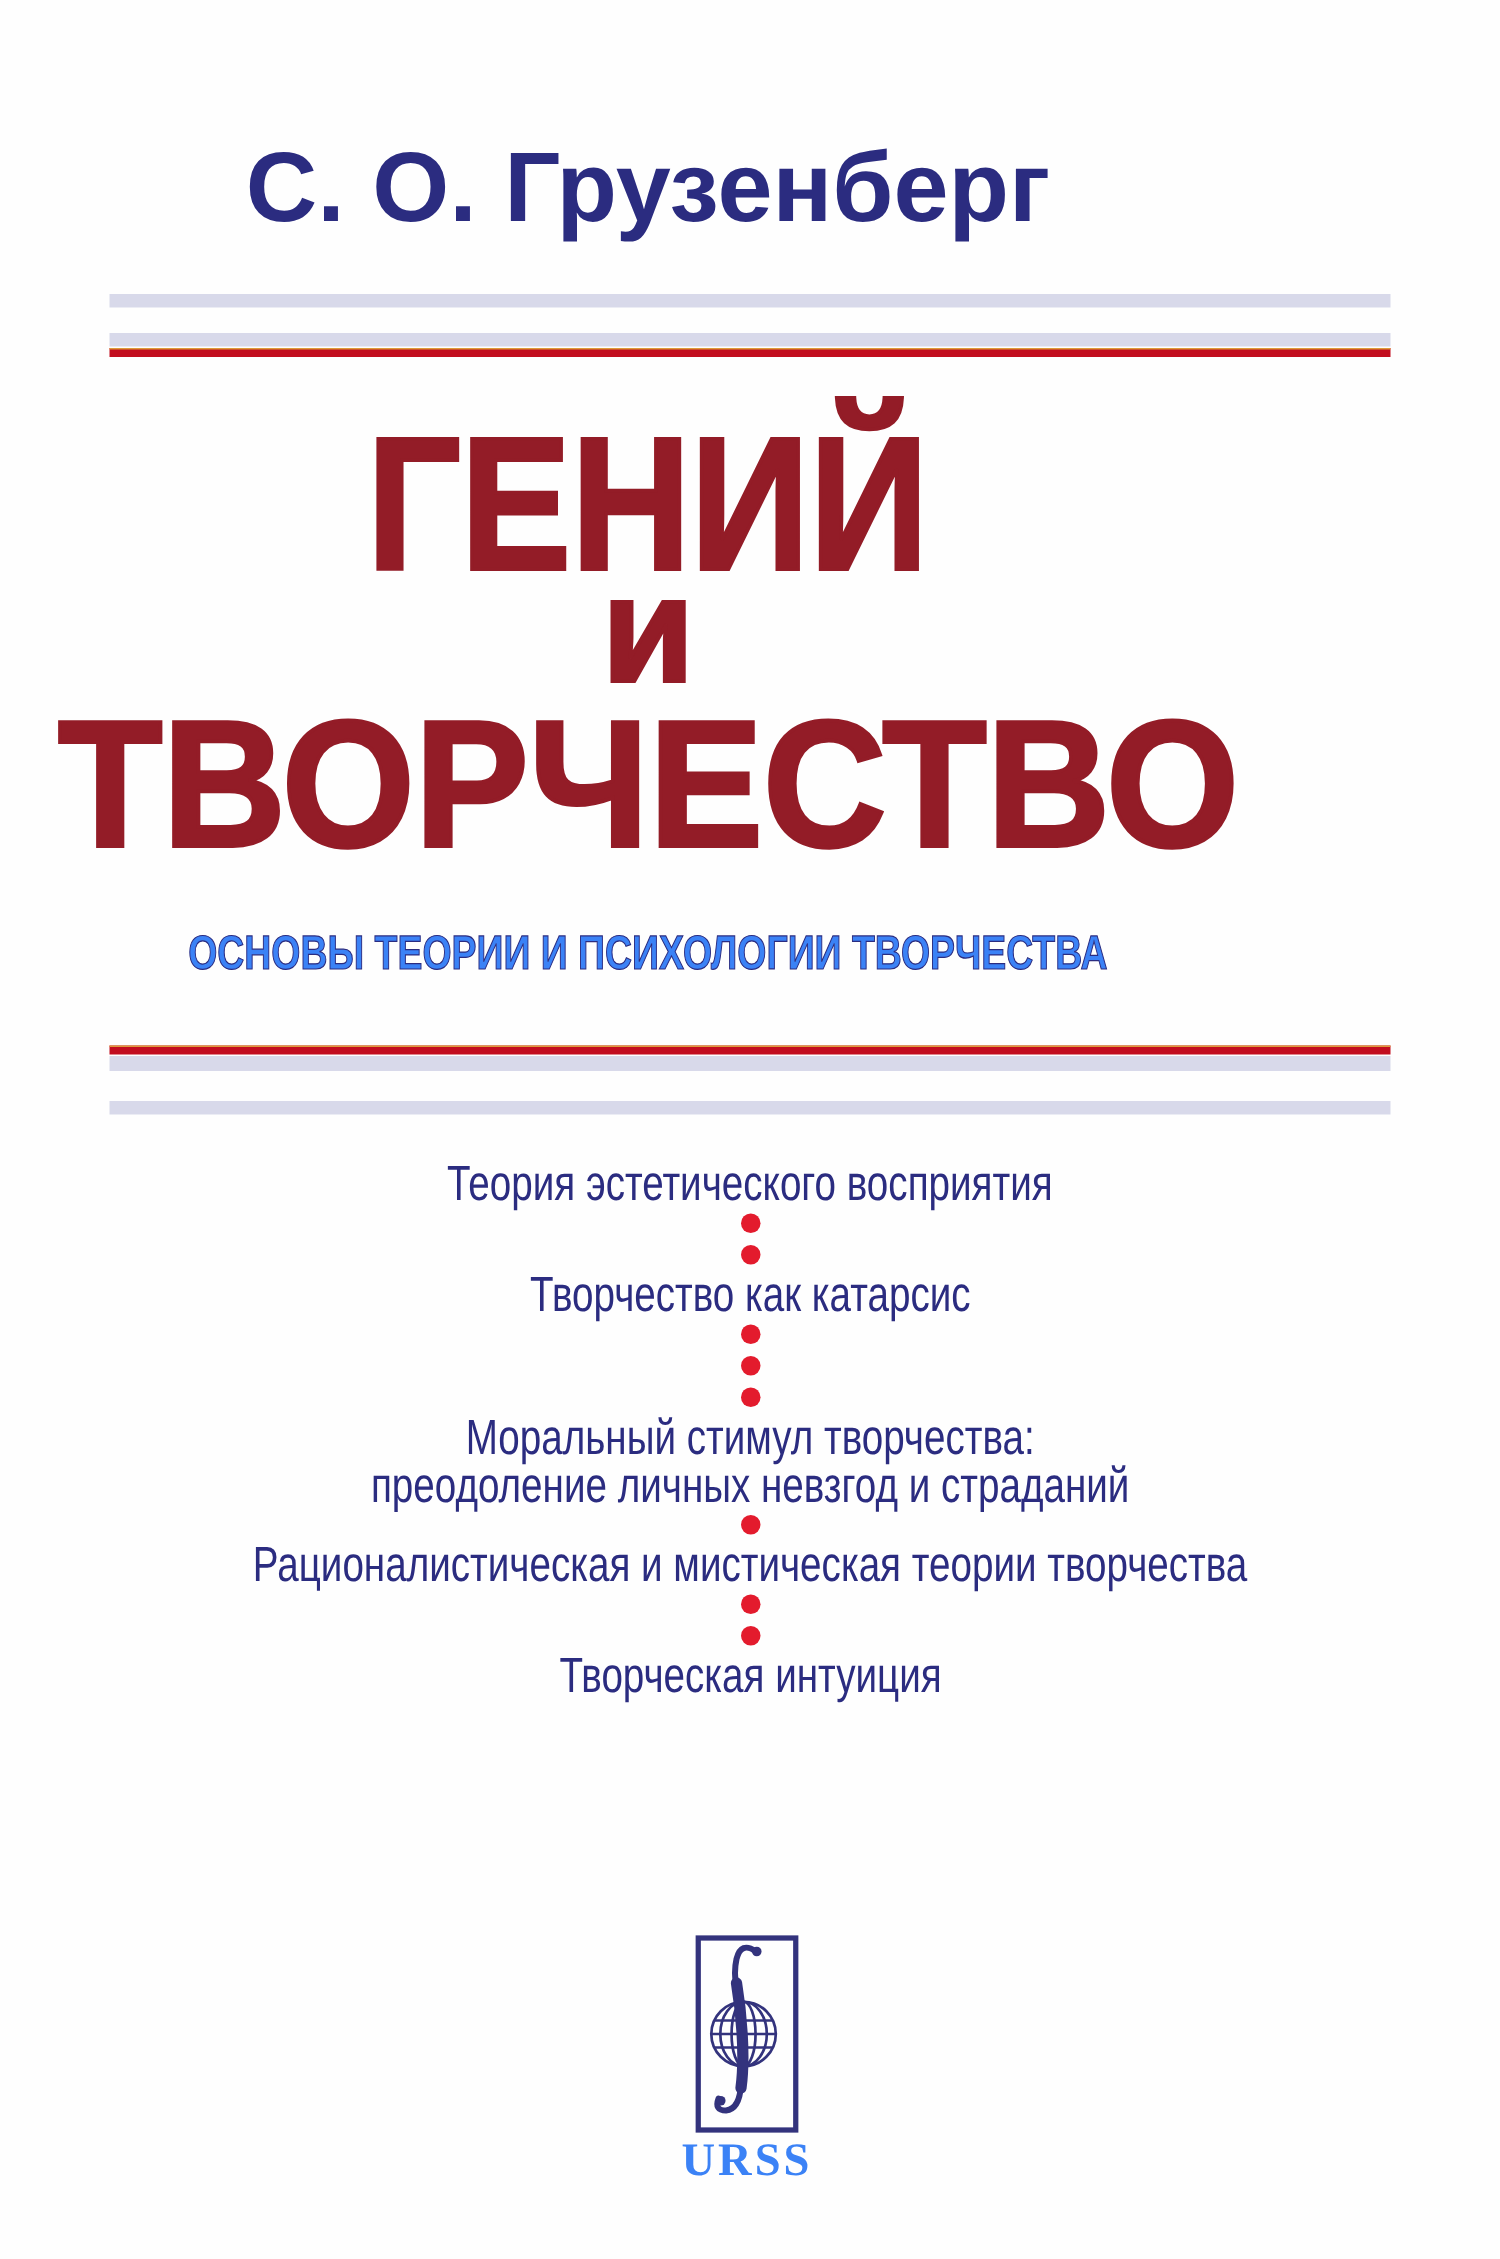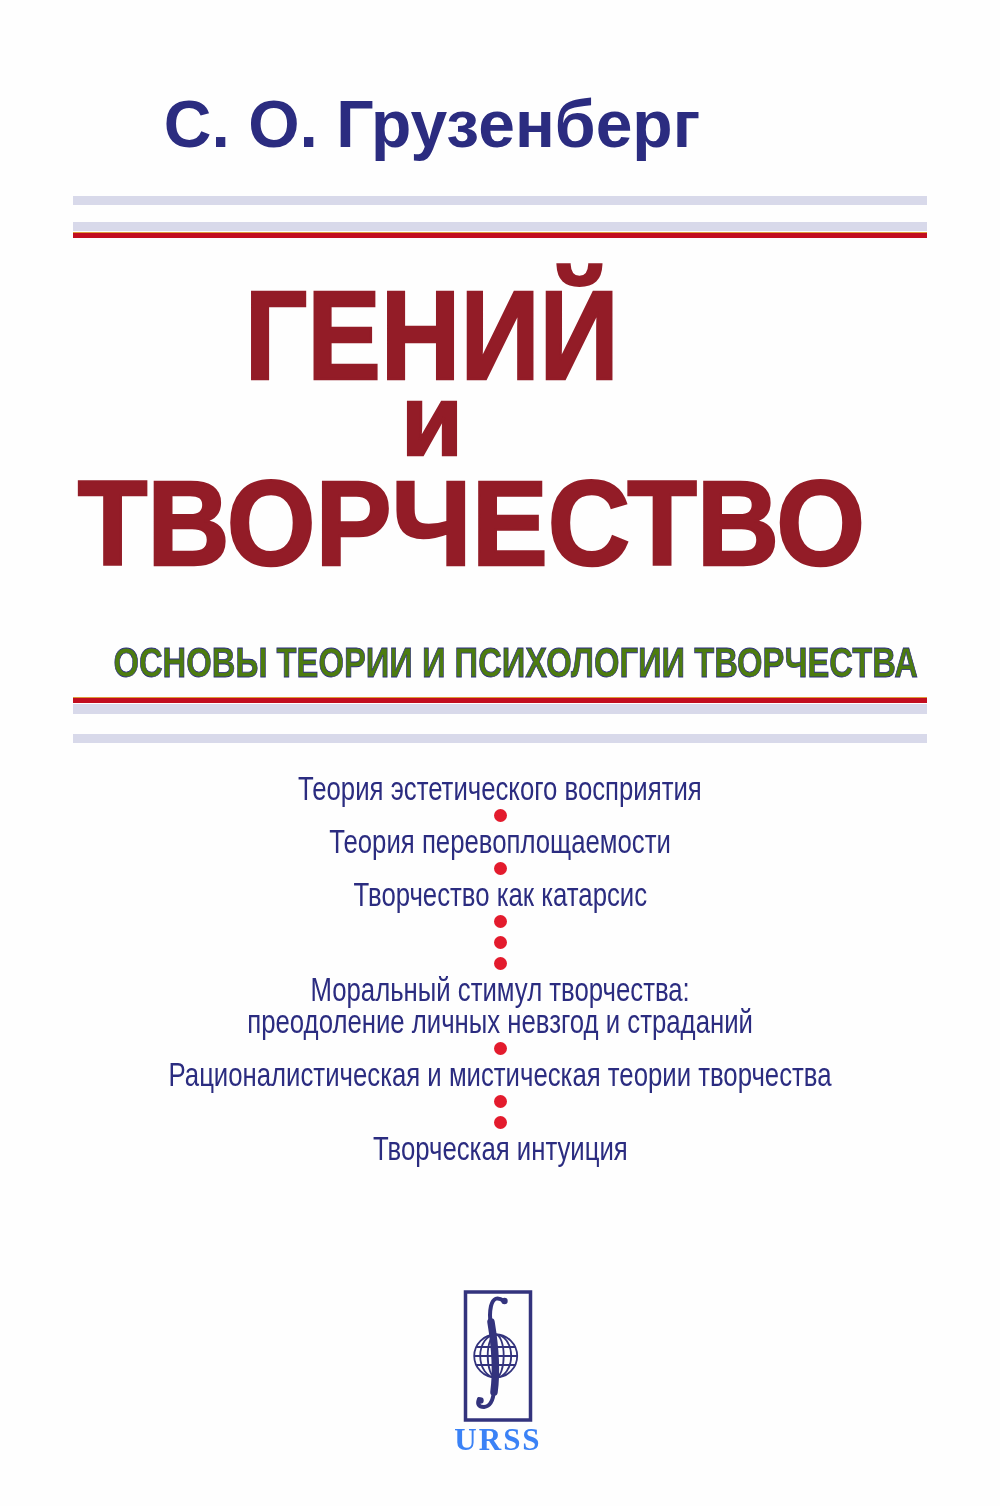--- a/index.html
+++ b/index.html
@@ -36,27 +36,27 @@
   #rule-top{top:232px;}
   #rule-bottom{top:697px;}
   #band-bottom-1{top:704px;height:10px;}
   #band-bottom-2{top:734px;}
 
   
   .title-red{color:#931c27;font-weight:bold;-webkit-text-stroke:2.5px #931c27;}
   #title-1{top:273px;font-size:126px;line-height:126px;}
   #title-1 .condense{transform:scaleX(0.875);}
   #title-2{top:370px;font-size:100px;line-height:100px;}
-  #title-3{top:463px;font-size:120px;line-height:120px;margin-left:39px;}
+  #title-3{top:463px;font-size:120px;line-height:120px;}
   #title-3 .condense{transform:scaleX(0.95);}
 
   
   #subtitle{
-    top:640px;font-size:42px;line-height:46px;
-    font-weight:bold;color:#4d7c0f;
+    top:612px;font-size:32px;line-height:46px;
+    font-weight:bold;color:#3b82f6;
     -webkit-text-stroke:0.8px #2b2c80;
   }
   #subtitle .condense{transform:scaleX(0.78);}
 
   
   #topics{
     position:absolute;top:773px;left:0;width:1000px;
     display:flex;flex-direction:column;align-items:center;
   }
   .topic{
@@ -115,21 +115,20 @@
 
   <div id="rule-bottom" class="red-rule"></div>
   <div id="band-bottom-1" class="band"></div>
   <div id="band-bottom-2" class="band"></div>
 
   <div id="topics">
       <div class="topic"><span class="condense">Теория эстетического восприятия</span></div>
       <div class="dot-row">
         <div class="dot"></div>
       </div>
-      <div class="topic"><span class="condense">Теория перевоплощаемости</span></div>
       <div class="dot-row">
         <div class="dot"></div>
       </div>
       <div class="topic"><span class="condense">Творчество как катарсис</span></div>
       <div class="dot-row">
         <div class="dot"></div>
       </div>
       <div class="dot-row">
         <div class="dot"></div>
       </div>

